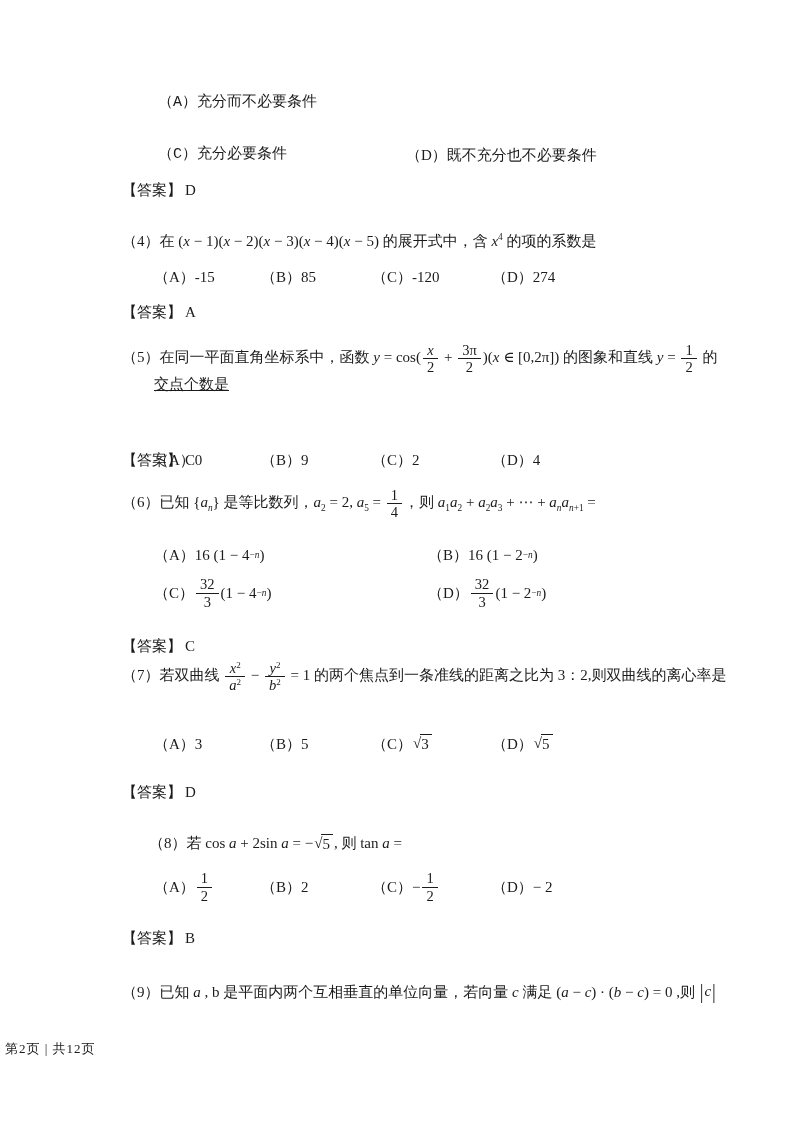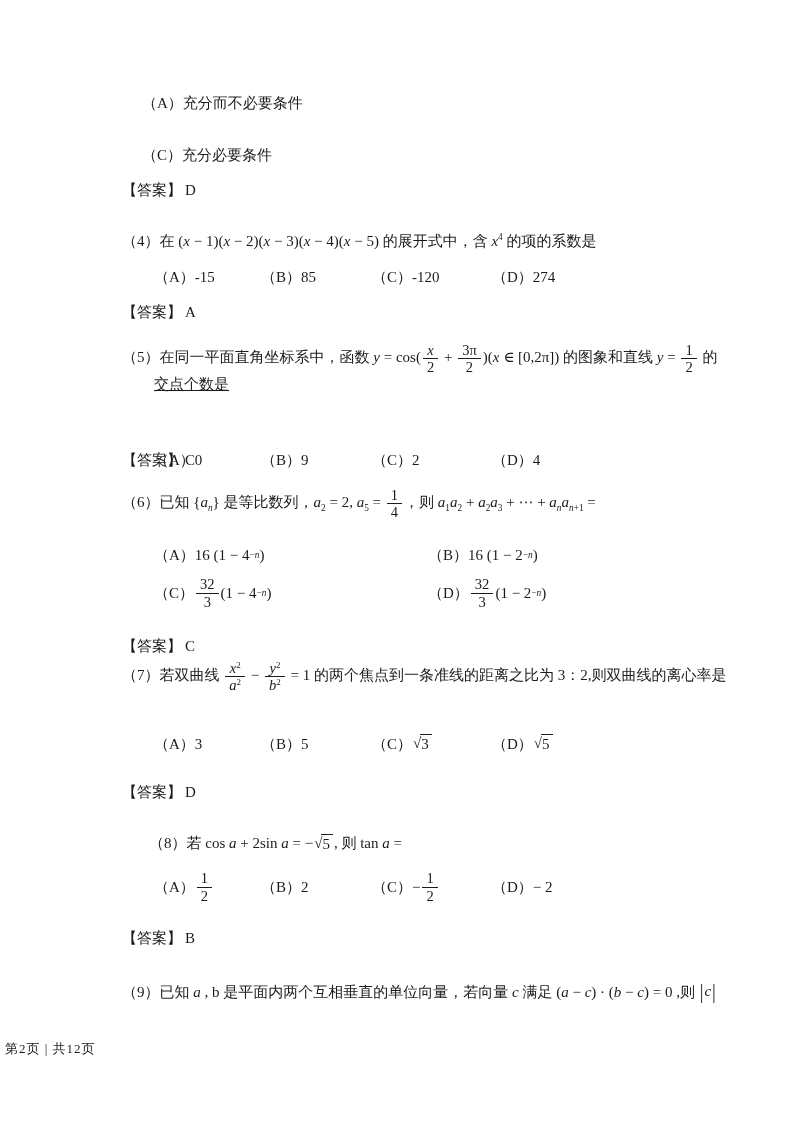--- a/index.html
+++ b/index.html
@@ -15,21 +15,21 @@
   .row{position:absolute;left:122px;white-space:nowrap;line-height:1.35;}
   .stem{display:block;}
   .opt-row{display:flex;align-items:center;width:660px;}
   .opt-row .cell{display:inline-flex;align-items:center;white-space:nowrap;}
   
   .c4a{margin-left:32px;width:107px;}
   .c4b{width:111px;}
   .c4c{width:120px;}
   .c4d{width:140px;}
   
-  .q3a{margin-left:20px;width:248px;}
+  .q3a{margin-left:36px;width:248px;font-family:Liberation Mono, monospace;}
   .q3b{width:300px;}
   .q6a{margin-left:32px;width:274px;}
   .q6b{width:300px;}
   .indent2{left:154px;}
   .answer .ans-letter{margin-left:3px;}
   .footer{
     position:absolute;top:1040px;left:5px;width:793px;
     text-align:left;font-size:13px;letter-spacing:1px;
   }
   
@@ -49,20 +49,21 @@
 <body>
 
 <div class="page">
 
   <section>
     <div class="row opt-row" style="top:88px;height:30px;">
       <span class="cell q3a">（A）充分而不必要条件</span>
     </div>
     <div class="row opt-row" style="top:140px;height:30px;">
       <span class="cell q3a">（C）充分必要条件</span>
+      <span class="cell q3b">（D）既不充分也不必要条件</span>
     </div>
     <div class="row answer" style="top:180px;">
       <span>【答案】</span><span class="ans-letter">D</span>
     </div>
   </section>
 
   <section>
     <div class="row stem" style="top:231px;">（4）在 (<span class="it">x</span> − 1)(<span class="it">x</span> − 2)(<span class="it">x</span> − 3)(<span class="it">x</span> − 4)(<span class="it">x</span> − 5) 的展开式中，含 <span class="it">x</span><span class="sp">4</span> 的项的系数是</div>
     <div class="row opt-row" style="top:262px;height:30px;">
       <span class="cell c4a">（A）-15</span>

